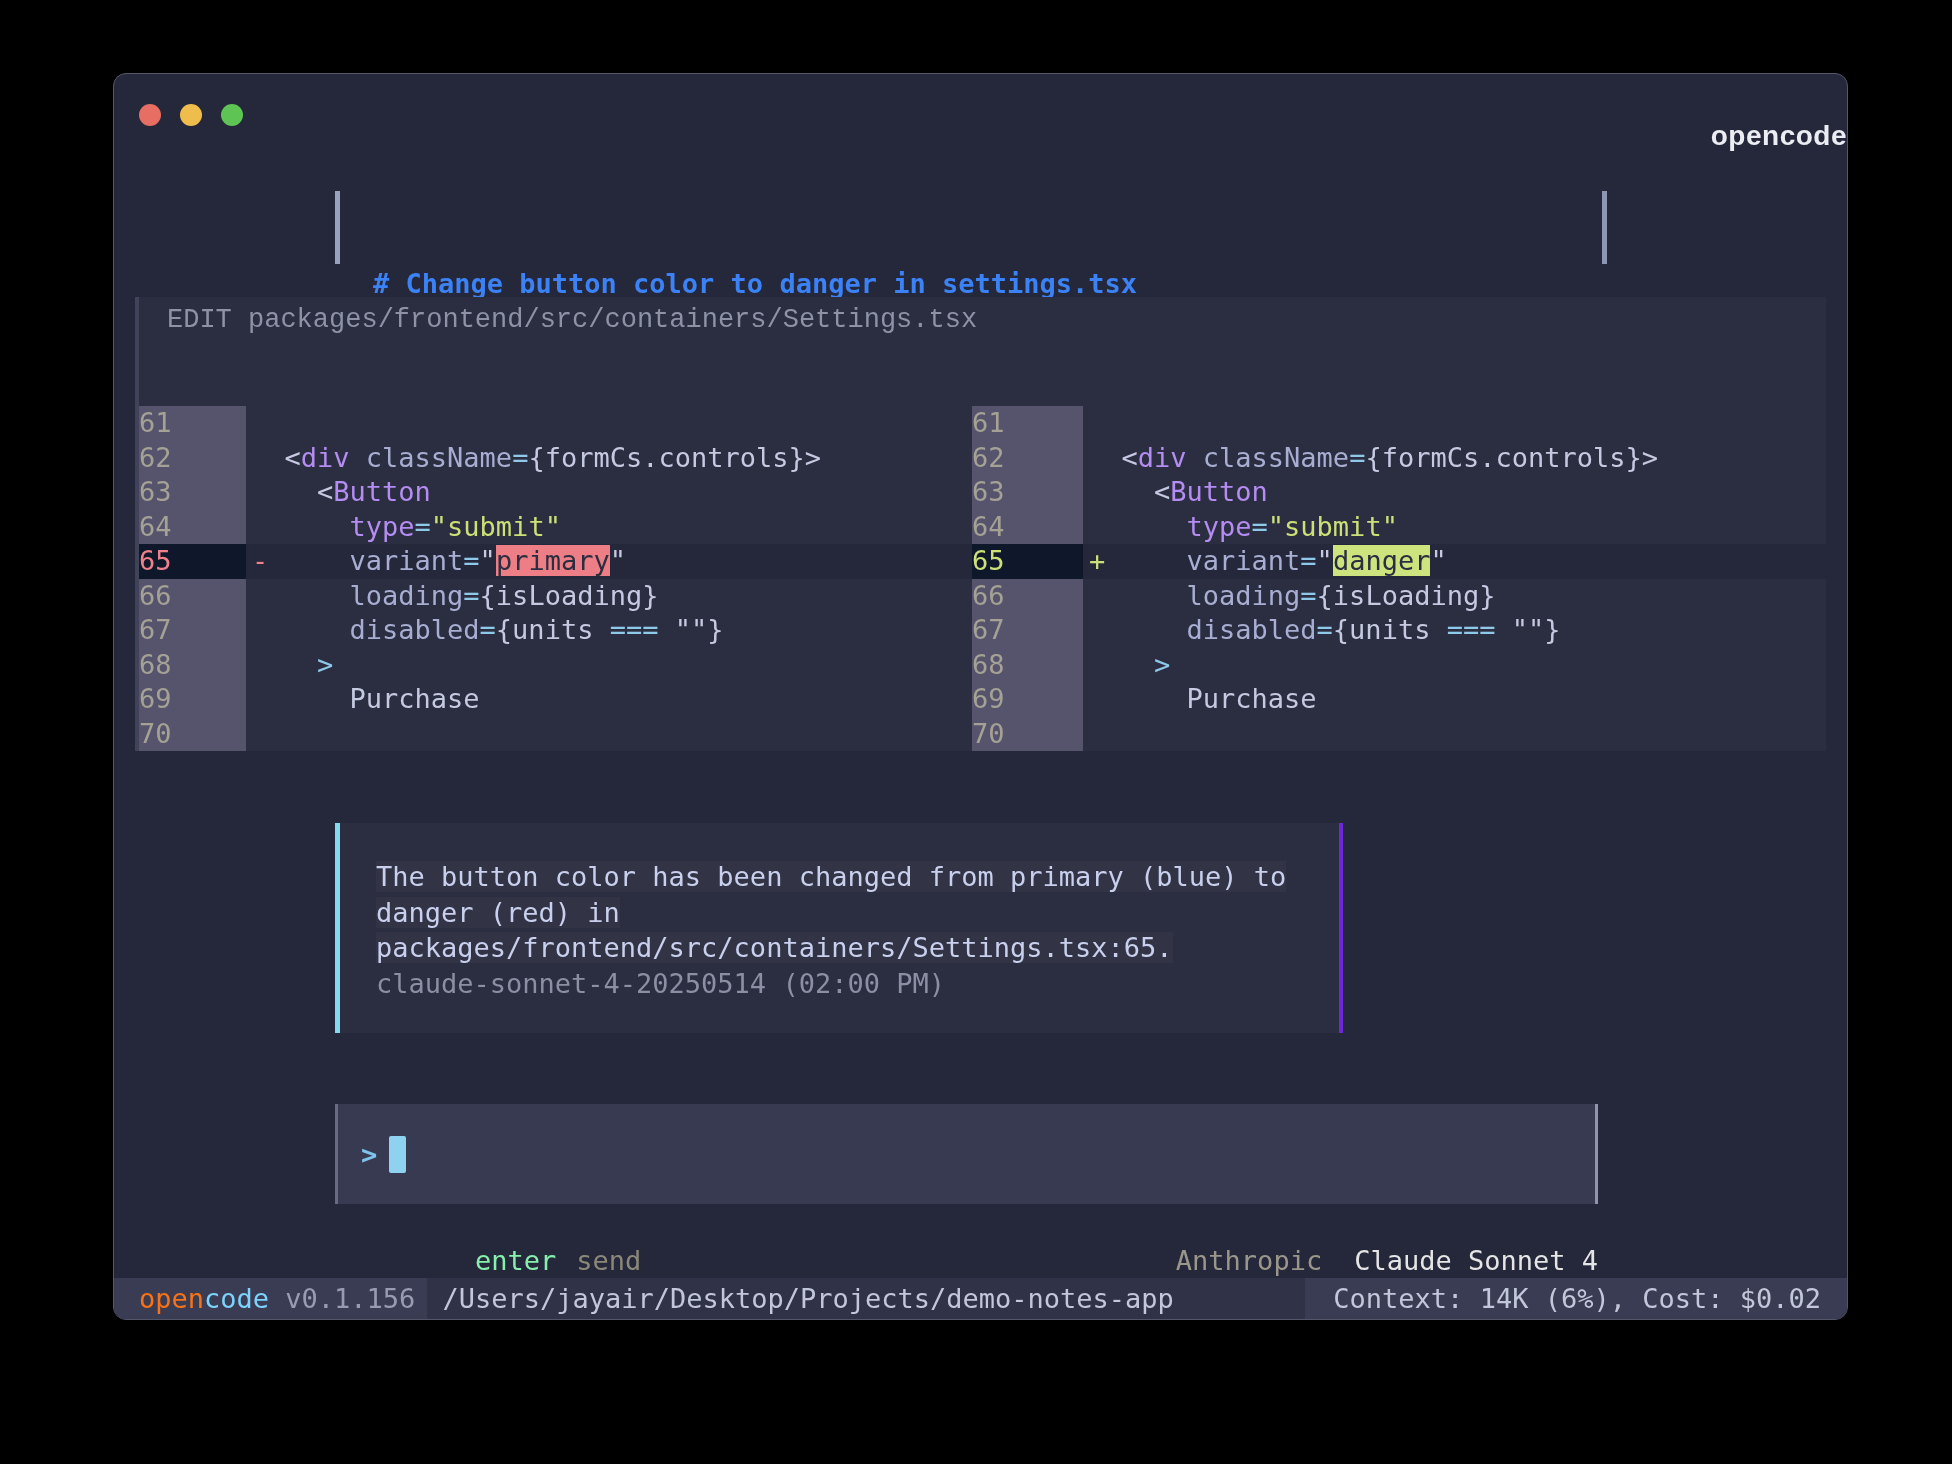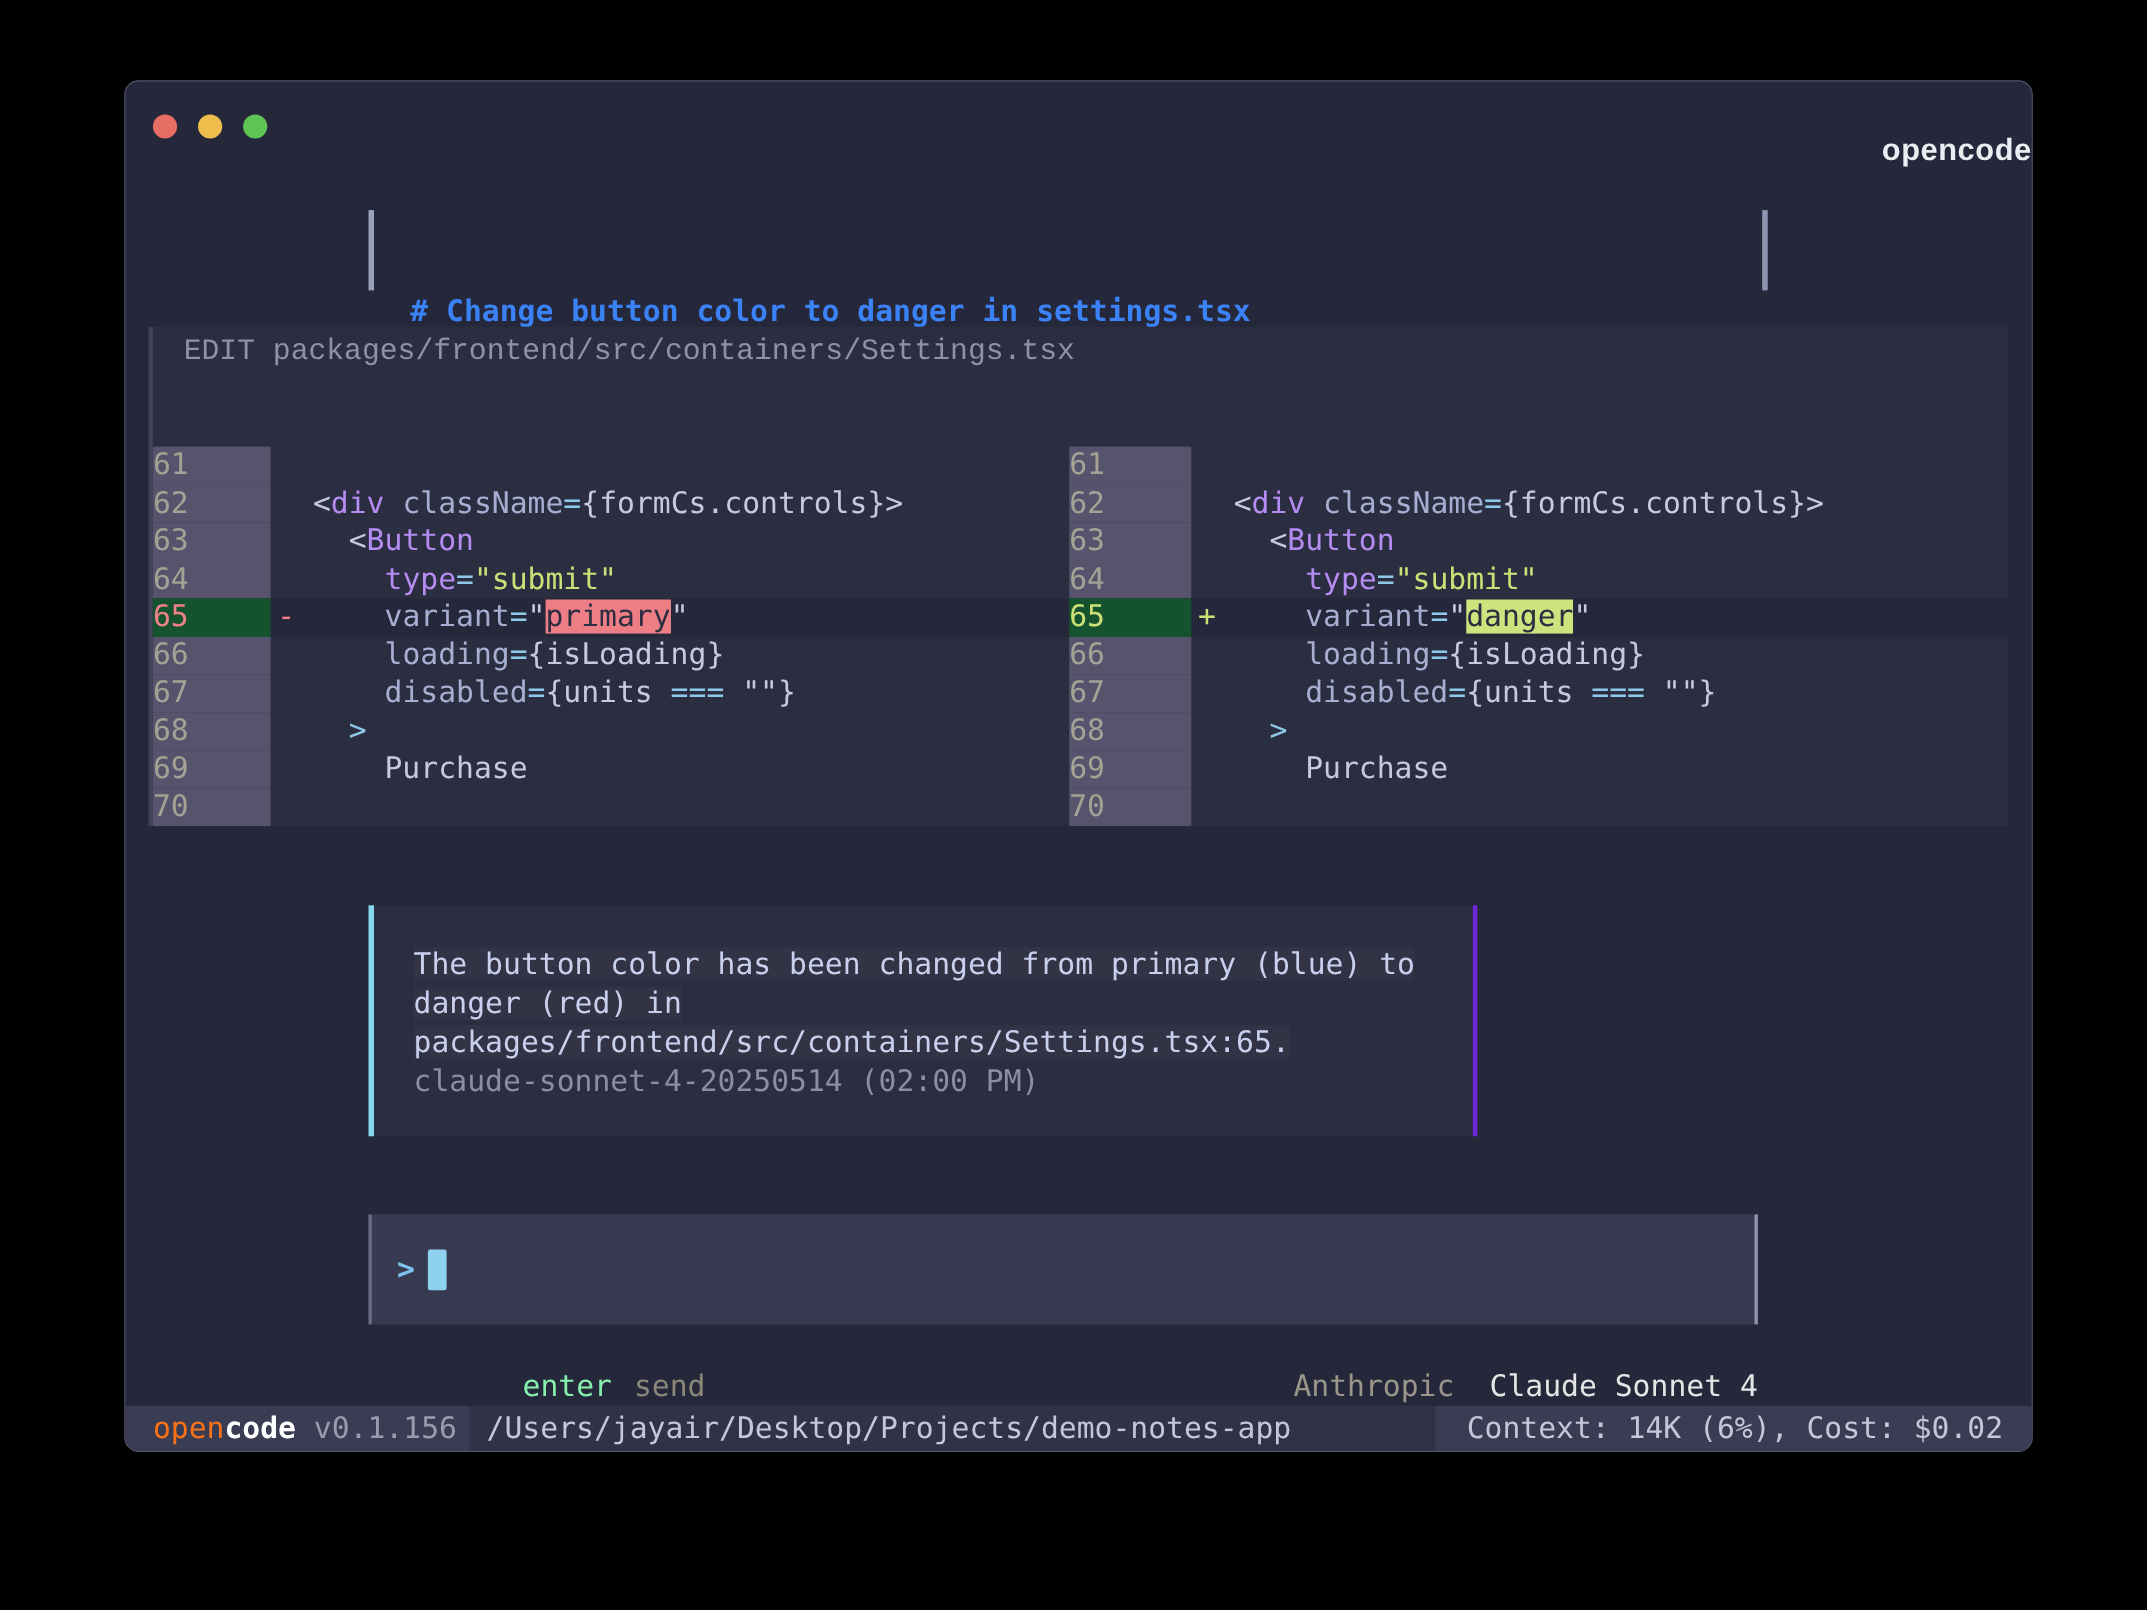--- a/index.html
+++ b/index.html
@@ -32,21 +32,21 @@
   .edit-head { position:absolute; left:28px; top:8px; font-size:27px; color:#8d92a6; white-space:pre;font-family:Liberation Mono, monospace; }
   .diff { position:absolute; left:0; right:0; top:109px; height:345px; display:flex; }
   .pane { display:flex; flex-direction:column; }
   .pane.left { width:833px; } .pane.right { width:854px; }
   .drow { display:flex; height:34.5px; }
   .lnum { width:107px; background:#56546d; color:#a5a295; font-size:27px;
           line-height:34.5px; text-align:left; padding-right:14px; flex:none; }
   .pane.right .lnum { width:111px; }
   .code { flex:1; font-size:27px; line-height:34.5px; white-space:pre; padding-left:6px; }
   .drow.changed { background:#25273a; }
-  .drow.changed .lnum { background:#14532d; }
+  .drow.changed .lnum { background:#0f172a; }
   .n-del { color:#f0808a; } .n-add { color:#cde078; }
   .c-p{color:#c5cae2;} .c-tag{color:#b48cf2;} .c-attr{color:#a7aed2;}
   .c-op{color:#8ec9ea;} .c-str{color:#cbe076;}
   .c-dm{color:#f0808a;} .c-am{color:#cde078;}
   .c-del{background:#ee7e85;color:#2b2d40;} .c-add{background:#cde47e;color:#2b2d40;}
 
   
   .message { position:absolute; left:221px; top:749px; width:1008px; height:210px;
              background:#2b2d40; border-left:5px solid #85d8f0; border-right:4px solid #6d28d9;
              padding:36px 0 0 36px; }
@@ -66,21 +66,21 @@
   .hints { position:absolute; left:231px; top:1140px; width:1253px; font-size:27px;
            display:flex; justify-content:space-between; white-space:pre; }
   .hint-key { color:#86efac; } .hint-act { color:#8b8779; margin-left:20px; }
   .provider { color:#9a968a; } .model { color:#e5e5e5; margin-left:32px; }
 
   
   .statusbar { position:absolute; left:0; right:0; bottom:0; height:41px; background:#333550;
                border-radius:0 0 12px 12px; display:flex; font-size:27px; line-height:41px;
                white-space:pre; overflow:hidden; }
   .sb-app { background:#3a3c54; padding:0 12px 0 25px; }
-  .sb-open { color:#f97316; } .sb-code { color:#ffffff; font-weight:700; }
+  .sb-open { color:#f97316; } .sb-code { color:#7dd3fc; font-weight:400; }
   .sb-ver { color:#989cb0; }
   .sb-path { flex:1; color:#c2c7da; padding-left:15px; background:#303248; }
   .sb-ctx { background:#3a3c54; color:#c2c7da; padding:0 26px 0 28px; }
 </style>
 </head>
 <body>
 
 <div class="stage">
   <div class="window">
 

